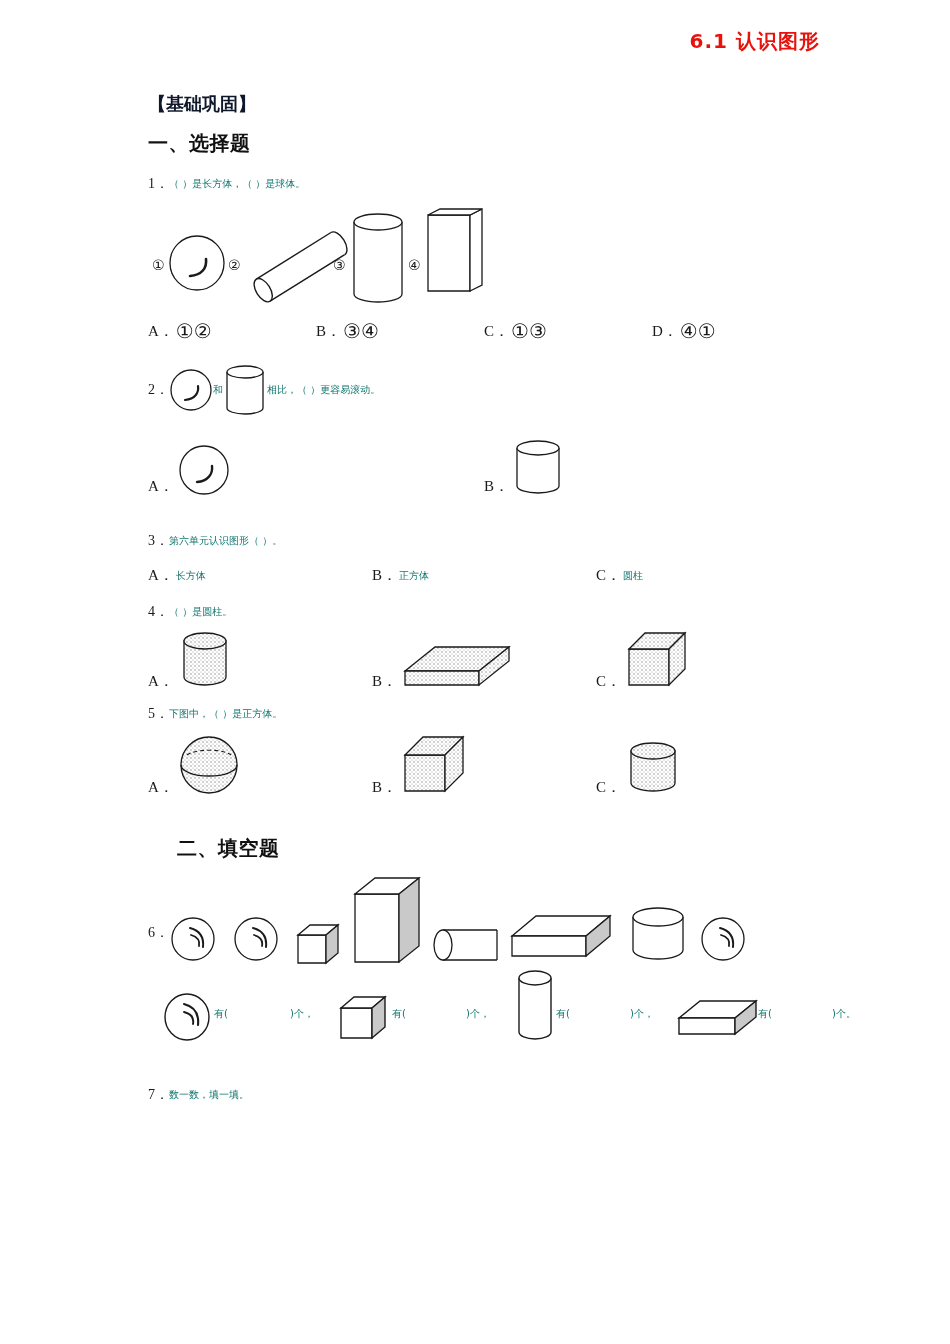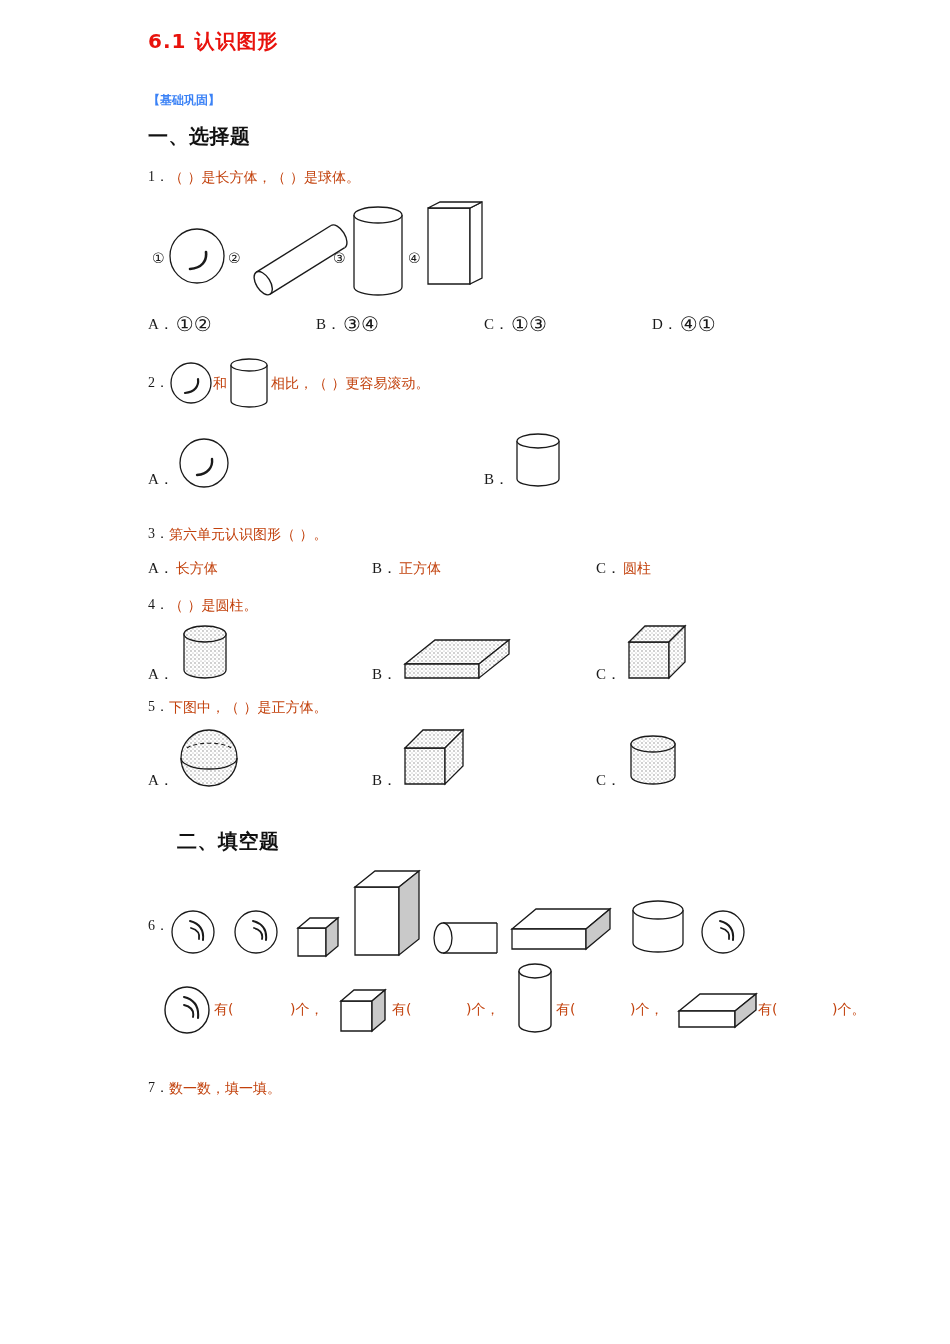--- a/index.html
+++ b/index.html
@@ -36,45 +36,45 @@
     font-size: 21px;
     text-align: center;
     letter-spacing: 1px;
     margin-top: 100px;
   }
   .doc-subtitle {
     color: #e8120c;
     font-family: "DejaVu Sans", "Liberation Sans", sans-serif;
     font-weight: bold;
     font-size: 20px;
-    text-align: left;
+    text-align: right;
     letter-spacing: 1px;
     margin-top: 28px;
   }
   .section-red {
-    color: #3b82f6;
+    color: #0f172a;
     font-family: "DejaVu Sans", "Liberation Sans", sans-serif;
     font-weight: bold;
-    font-size: 12px;
+    font-size: 18px;
     margin-top: 37px;
   }
   .section-head {
     font-family: "DejaVu Sans", "Liberation Sans", sans-serif;
     font-weight: bold;
     font-size: 20px;
     color: #111;
     margin-top: 14px;
     letter-spacing: 0.5px;
   }
 
   
   .q {
     font-family: "DejaVu Sans", "Liberation Sans", sans-serif;
-    font-size: 14px;
-    color: #c2410c;
+    font-size: 10px;
+    color: #0f766e;
     line-height: 1.2;
     white-space: nowrap;
   }
   .qnum {
     font-family: "Liberation Serif", serif;
     font-size: 14px;
   }
   .qline {
     margin-top: 22px;
     display: flex;

